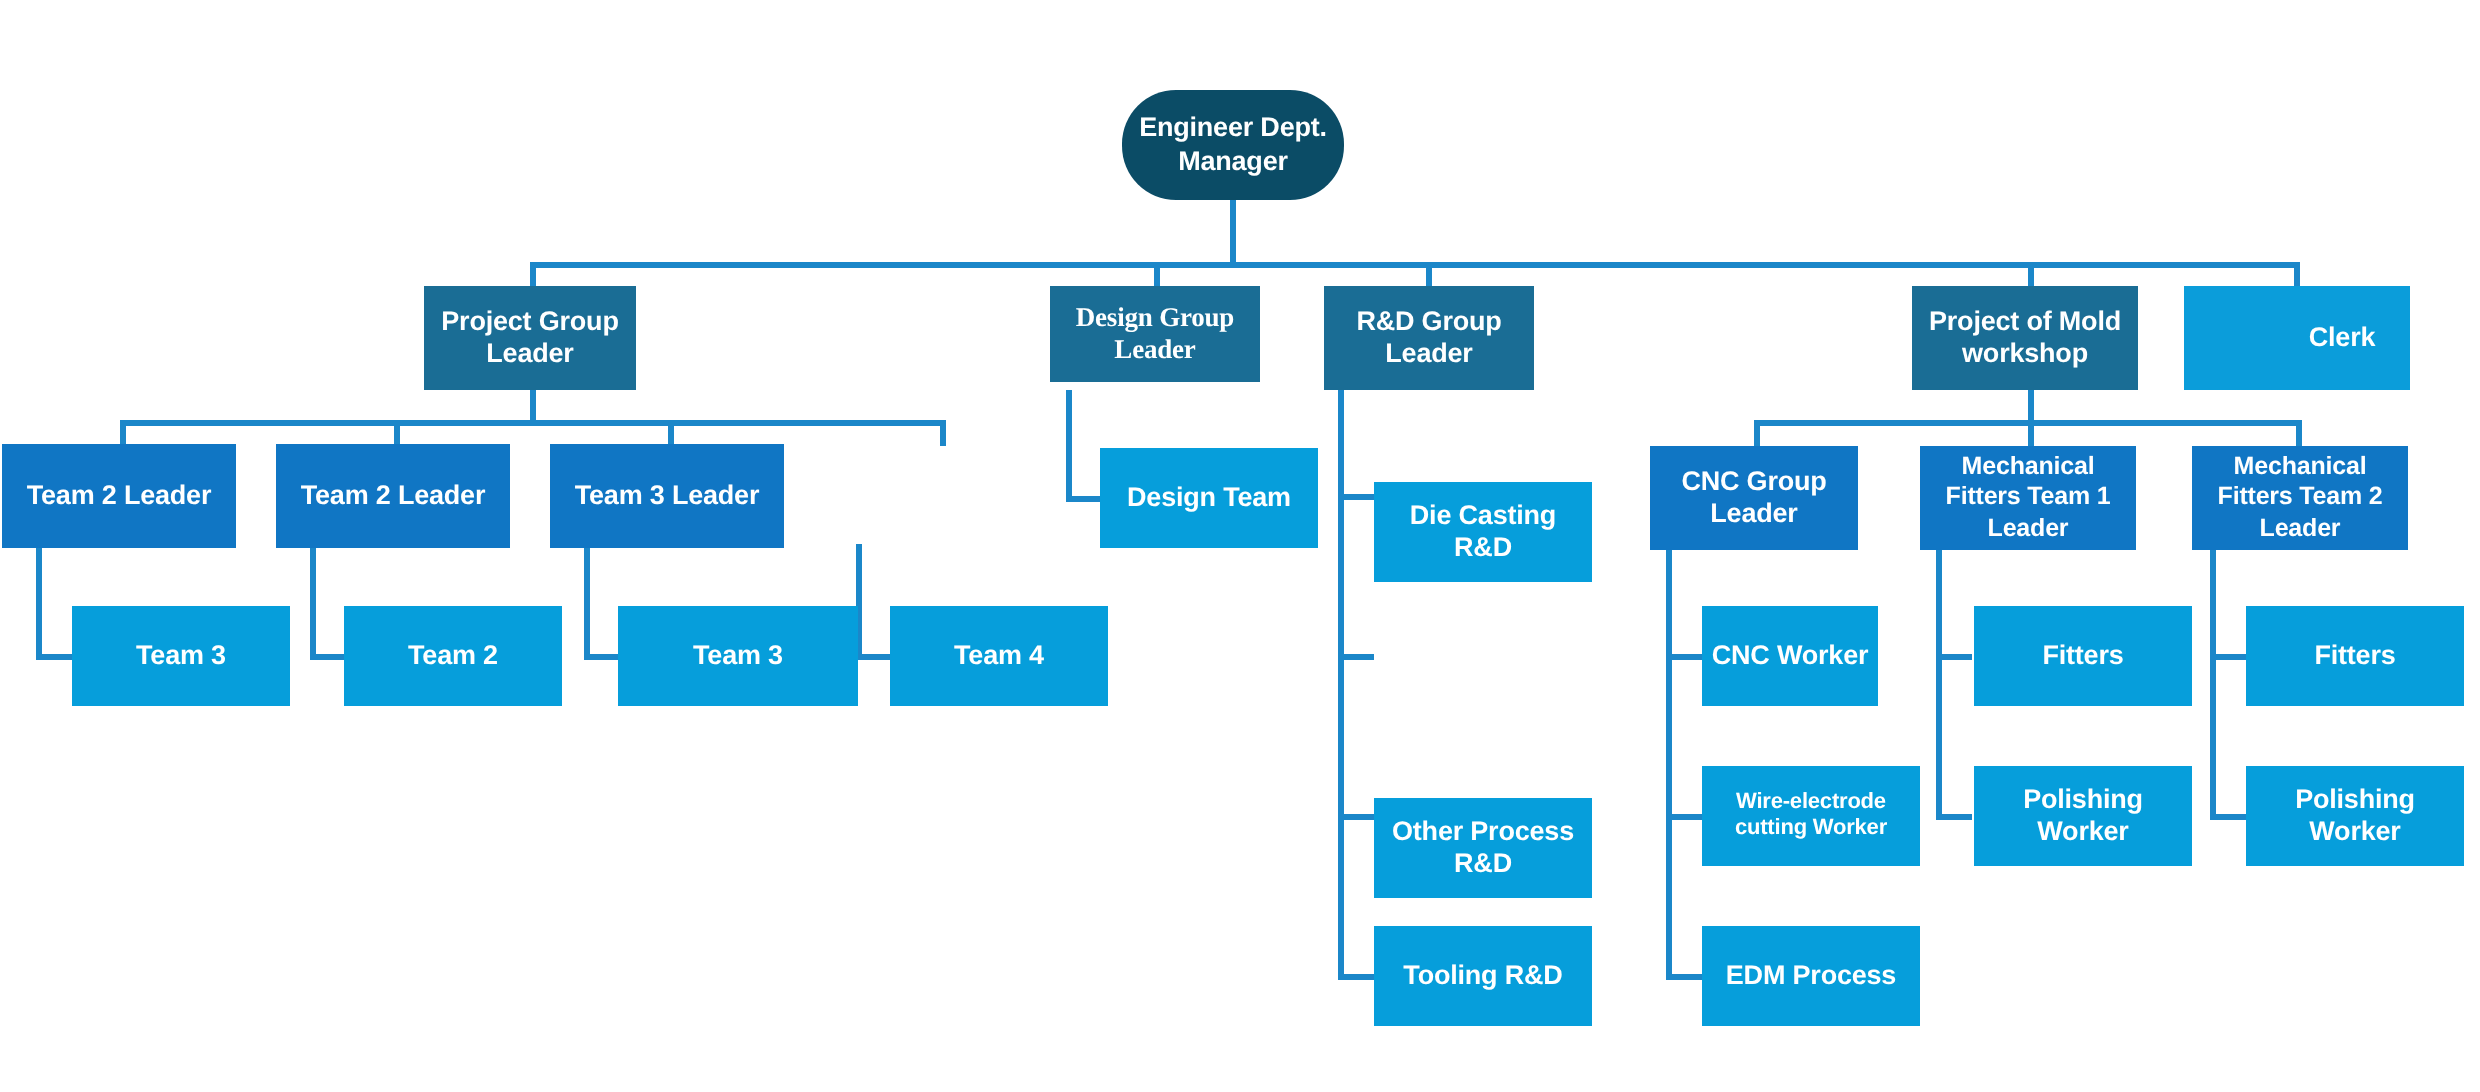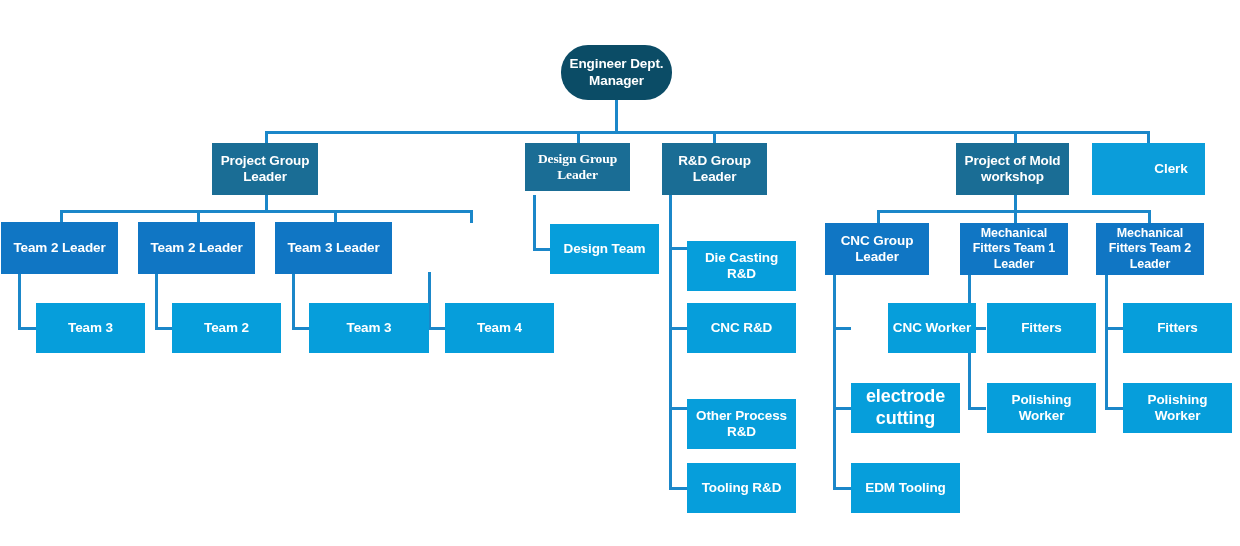--- a/index.html
+++ b/index.html
@@ -134,38 +134,37 @@
   <div class="node lvl2" style="left:275px; top:222px; width:117px; height:52px;">Team 3 Leader</div>
 
   <div class="node leaf" style="left:36px; top:303px; width:109px; height:50px;">Team 3</div>
   <div class="node leaf" style="left:172px; top:303px; width:109px; height:50px;">Team 2</div>
   <div class="node leaf" style="left:309px; top:303px; width:120px; height:50px;">Team 3</div>
   <div class="node leaf" style="left:445px; top:303px; width:109px; height:50px;">Team 4</div>
 
   <div class="node leaf" style="left:550px; top:224px; width:109px; height:50px;">Design Team</div>
 
   <div class="node leaf" style="left:687px; top:241px; width:109px; height:50px;">Die Casting R&amp;D</div>
-  <div class="node leaf" style="left:687px; top:303px; width:109px; height:50px;">CNC R&amp;D</div>
   <div class="node leaf" style="left:687px; top:383px; width:109px; height:50px;margin-top:16px;">Other Process
 R&amp;D</div>
   <div class="node leaf" style="left:687px; top:463px; width:109px; height:50px;">Tooling R&amp;D</div>
 
   <div class="node lvl2" style="left:825px; top:223px; width:104px; height:52px;">CNC Group
 Leader</div>
   <div class="node lvl2" style="left:960px; top:223px; width:108px; height:52px; font-size:12.5px;">Mechanical
 Fitters  Team 1
 Leader</div>
   <div class="node lvl2" style="left:1096px; top:223px; width:108px; height:52px; font-size:12.5px;">Mechanical
 Fitters Team 2
 Leader</div>
 
-  <div class="node leaf" style="left:851px; top:303px; width:88px; height:50px;margin-left:37px;">CNC Worker</div>
-  <div class="node leaf" style="left:851px; top:383px; width:109px; height:50px; font-size:18px;">Wire-electrode
+  <div class="node leaf" style="left:851px; top:303px; width:88px; height:50px;">CNC Worker</div>
+  <div class="node leaf" style="left:851px; top:383px; width:109px; height:50px; font-size:11px;">Wire-electrode
 cutting Worker</div>
-  <div class="node leaf" style="left:851px; top:463px; width:109px; height:50px;">EDM Tooling</div>
+  <div class="node leaf" style="left:851px; top:463px; width:109px; height:50px;">EDM Process</div>
 
   <div class="node leaf" style="left:987px; top:303px; width:109px; height:50px;">Fitters</div>
   <div class="node leaf" style="left:987px; top:383px; width:109px; height:50px;">Polishing
 Worker</div>
 
   <div class="node leaf" style="left:1123px; top:303px; width:109px; height:50px;">Fitters</div>
   <div class="node leaf" style="left:1123px; top:383px; width:109px; height:50px;">Polishing
 Worker</div>
 
 </div>

